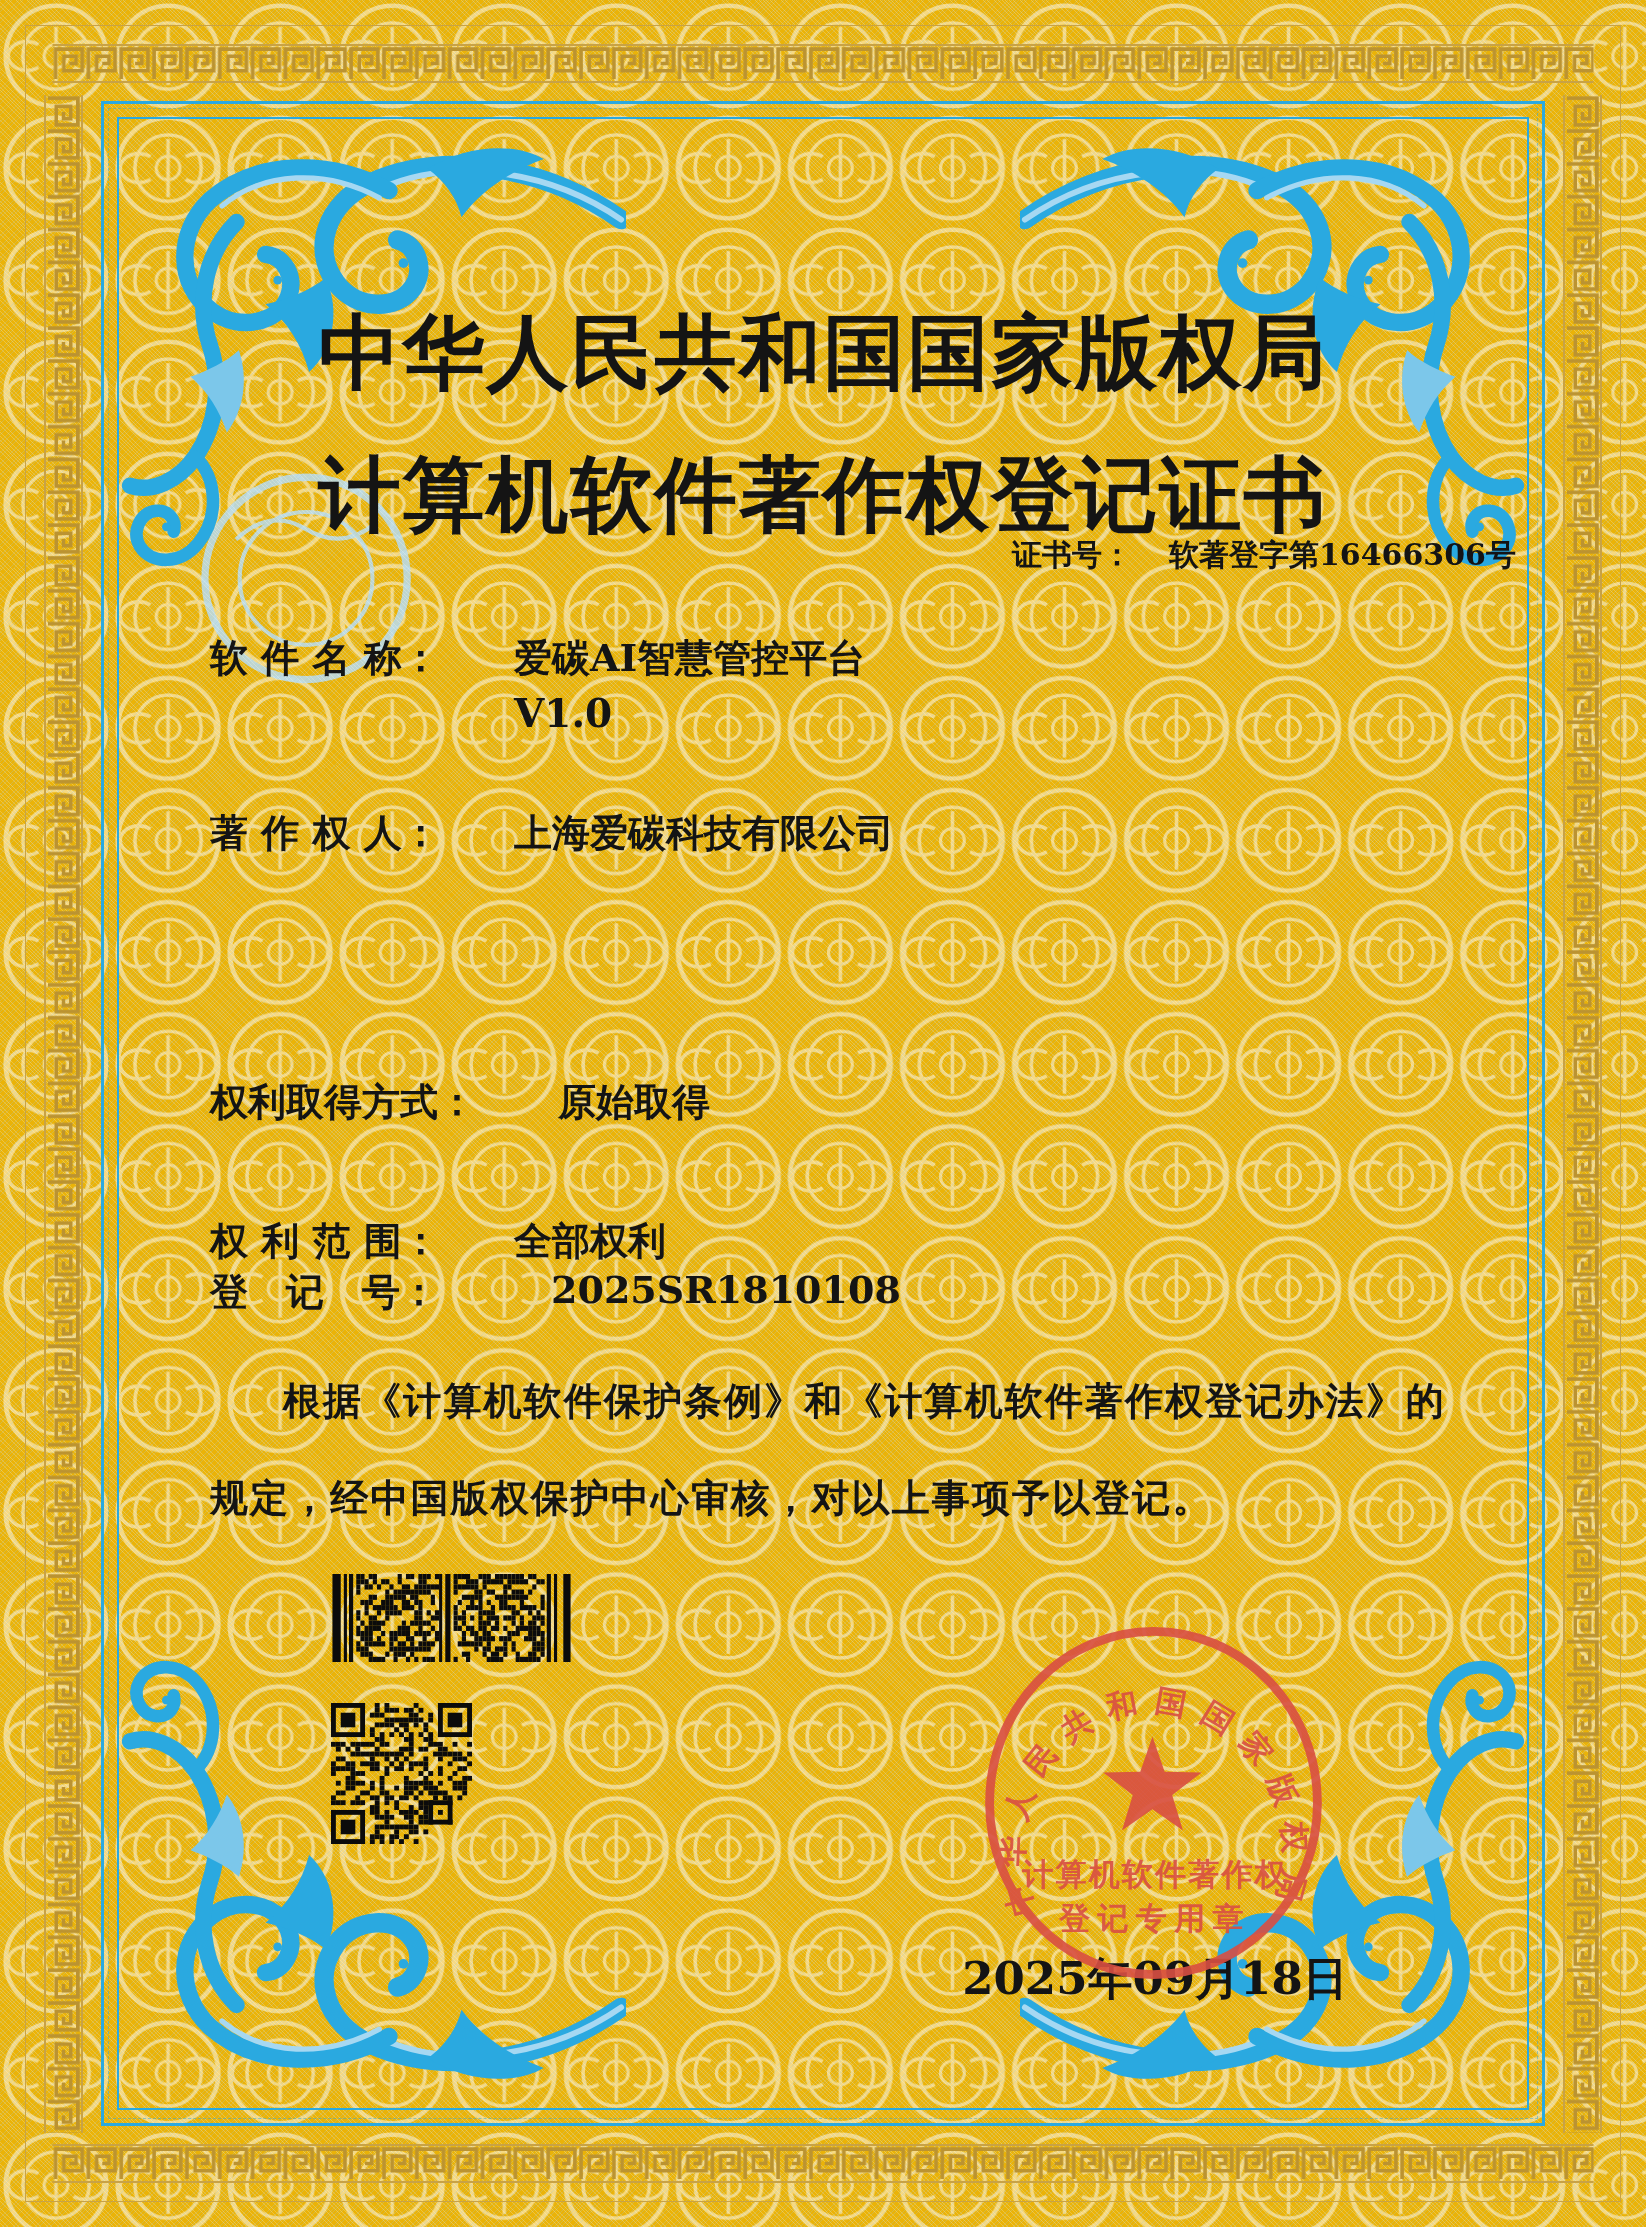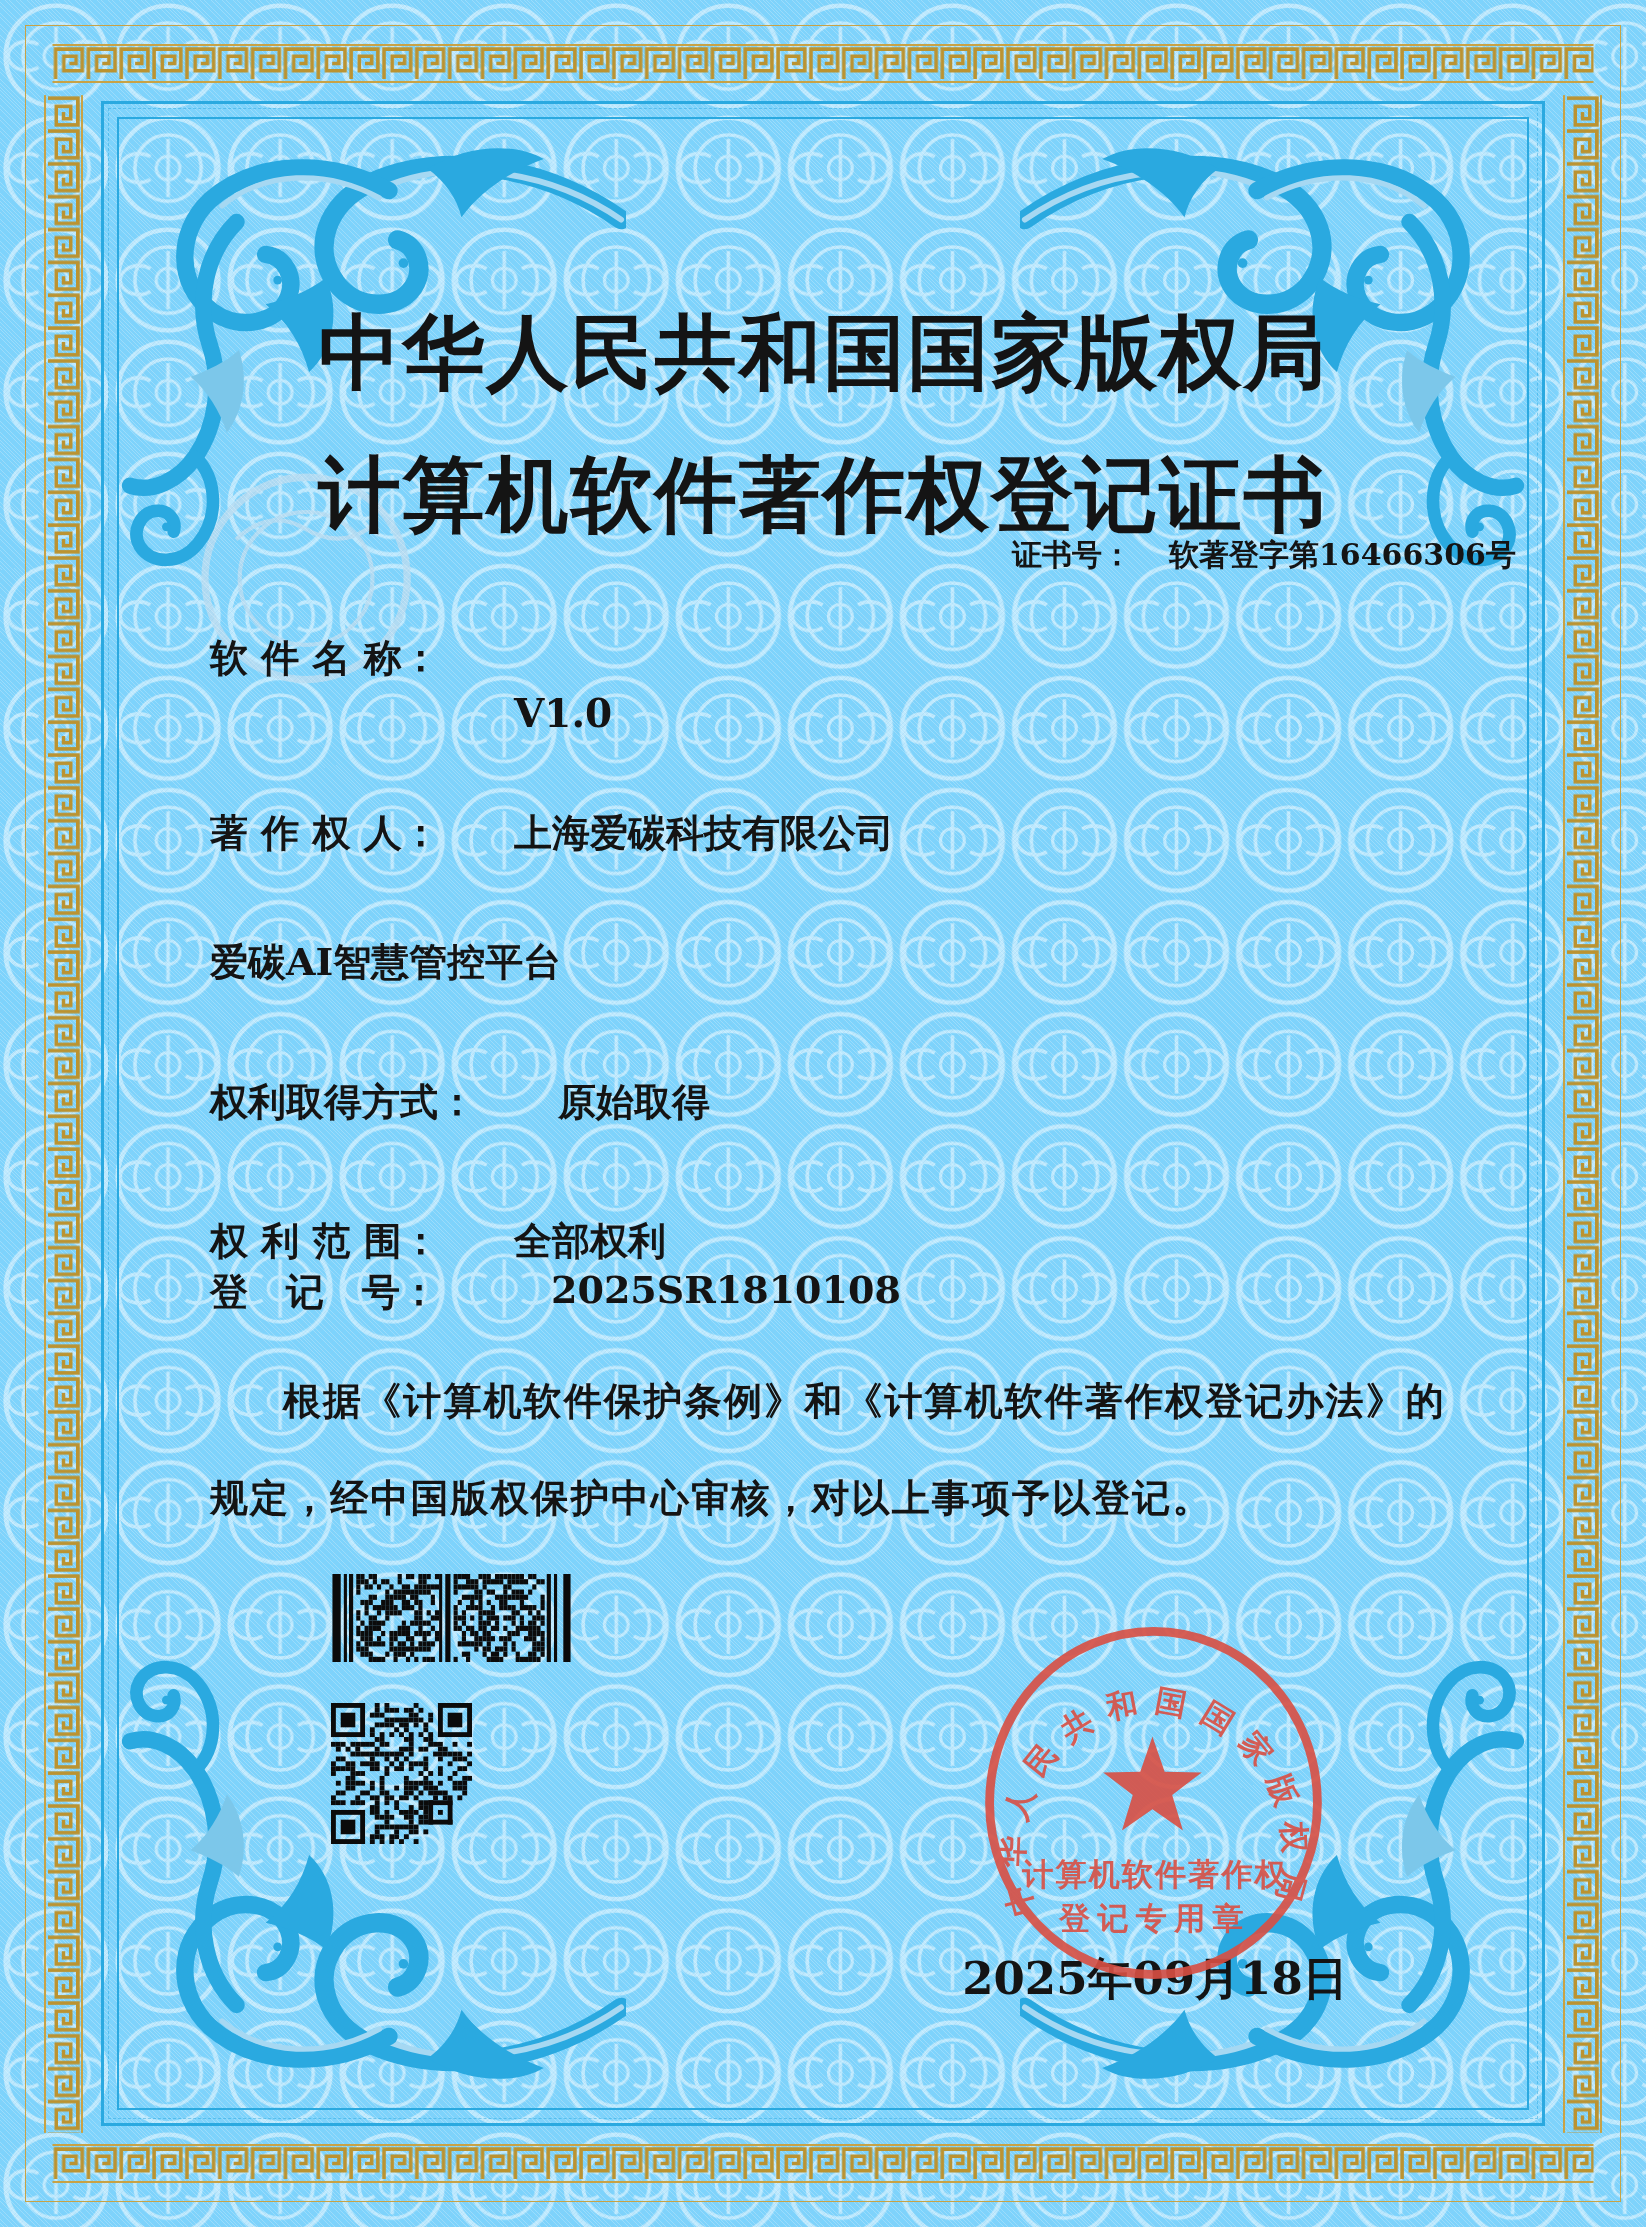--- a/index.html
+++ b/index.html
@@ -1,18 +1,18 @@
 <!DOCTYPE html>
 <html style="font-size:8.3px"><head>
 <meta charset="utf-8">
 <style>
   html,body { margin:0; padding:0; background:#9db8c9; }
   .page {
     position:relative; width:1646px; height:2227px; overflow:hidden;
-    background:#7dd3fc;
+    background:#eab308;
     font-family:"DejaVu Serif","Liberation Serif",serif;
     color:#141414;
   }
   .page::before {
     content:""; position:absolute; inset:0; z-index:1; pointer-events:none;
     background:
       repeating-linear-gradient(45deg, rgba(255,255,255,.22) 0 0.5px, transparent 0.5px 2.6px),
       repeating-linear-gradient(-45deg, rgba(150,200,232,.25) 0 0.5px, transparent 0.5px 2.6px);
   }
   .bg-svg { position:absolute; inset:0; z-index:0; }
@@ -37,21 +37,21 @@
   .corner-br { right:118px; bottom:118px; transform:scale(-1,-1); }
 
   
   .abs { position:absolute; z-index:4; }
   .title { left:0; right:0; text-align:center; font-weight:bold; font-size:82px; letter-spacing:2.1px; white-space:nowrap; }
   .title-1 { top:299px; }
   .title-2 { top:441px; }
   .cert-no-row { left:1012px; top:535px; font-size:30px; font-weight:bold; display:flex; gap:37px; white-space:nowrap;text-align:right; }
   .field-row { left:210px; display:flex; font-size:38px; font-weight:bold; white-space:nowrap; }
   .field-label { width:304px; flex:0 0 304px; }
-  .row-name   { top:633px;flex-direction:column; }
+  .row-name   { top:633px; }
   .row-name2  { top:690px; left:514px; font-size:39px; font-weight:bold; }
   .row-holder { top:808px; }
   .row-acq    { top:1077px;gap:44px; }
   .row-scope  { top:1172px;margin-top:44px; }
   .row-regno  { top:1267px;gap:37px; }
   .para { font-size:38px; font-weight:bold; letter-spacing:2.1px; white-space:nowrap; }
   .para-1 { left:283px; top:1376px; }
   .para-2 { left:210px; top:1473px; }
   .issue-date { left:950px; top:1949px; width:410px; text-align:center; font-size:45px; font-weight:bold; white-space:nowrap; }
 

